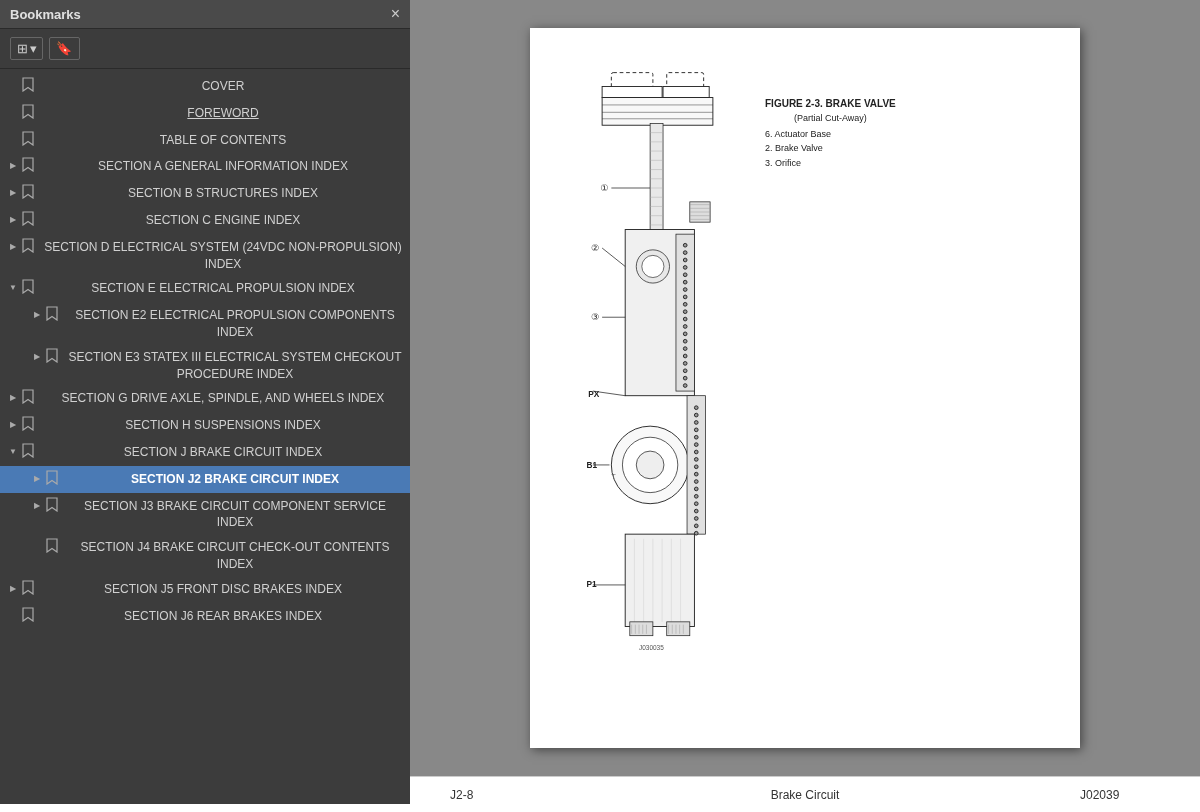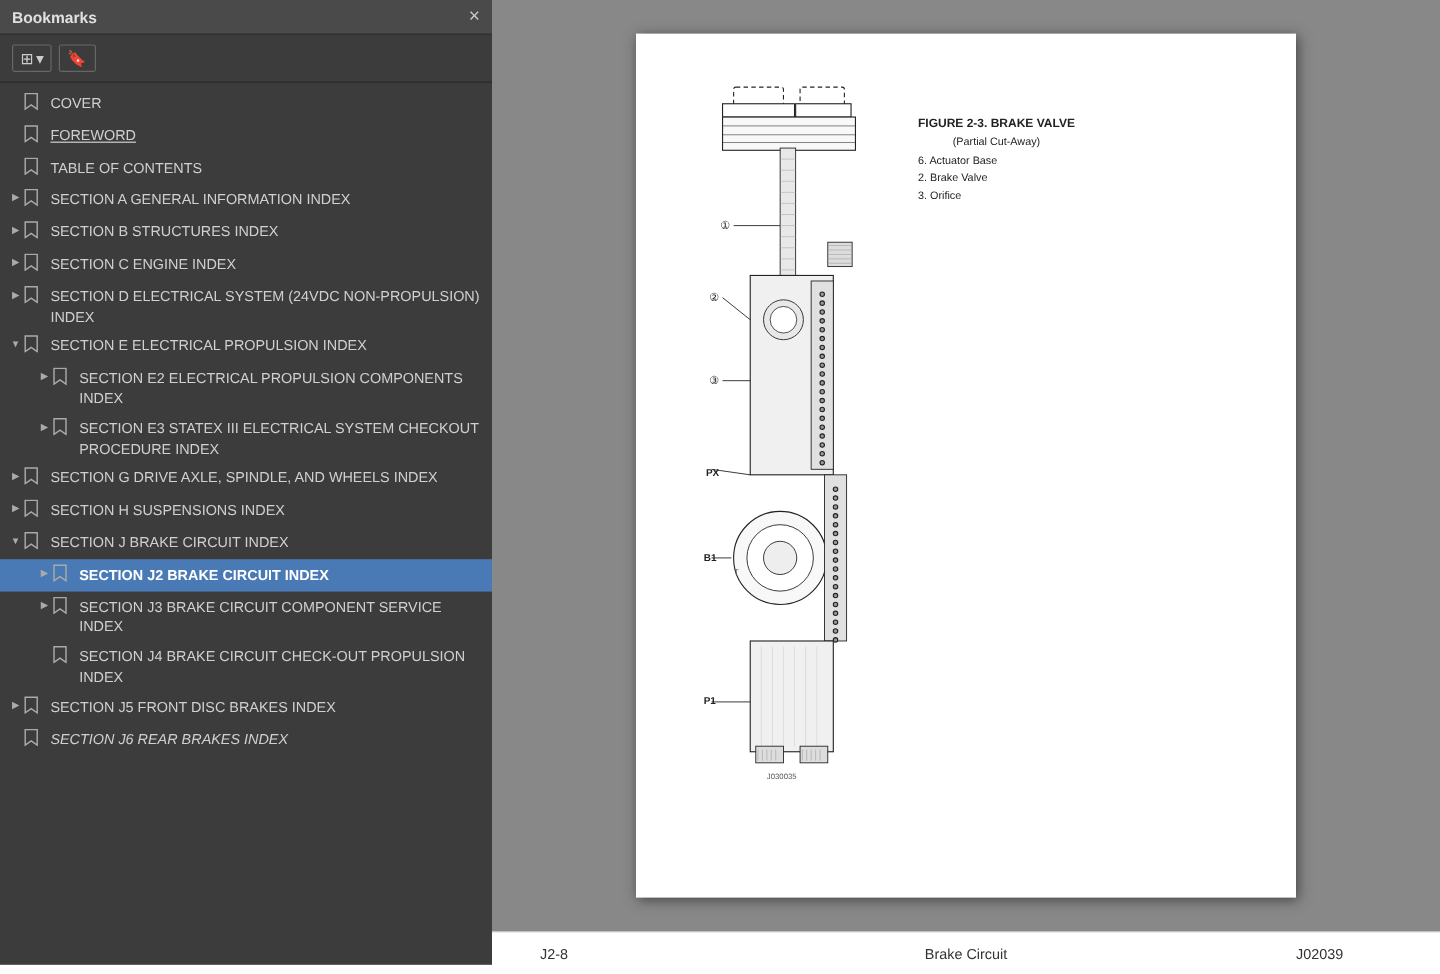--- a/index.html
+++ b/index.html
@@ -92,20 +92,21 @@
     .bm-item {
       display: flex;
       align-items: flex-start;
       padding: 3px 6px 3px 6px;
       cursor: pointer;
       color: #d0d0d0;
       font-size: 12px;
       line-height: 1.4;
       min-height: 26px;
       position: relative;
+      text-align: center;
     }
 
     .bm-item.selected {
       background: #4a7ab5;
       color: #fff;
     }
 
     .bm-item.selected .bm-icon {
       color: #fff;
     }
@@ -384,32 +385,32 @@
         <span class="bm-icon"><svg width="12" height="15" viewBox="0 0 12 15" fill="none" xmlns="http://www.w3.org/2000/svg">
             <path d="M1 1h10v13l-5-3.5L1 14V1z" stroke="#aaa" stroke-width="1.2" fill="none"></path>
           </svg></span>
         <span class="bm-text">SECTION J3 BRAKE CIRCUIT COMPONENT SERVICE INDEX</span>
       </div>
       <div class="bm-item" style="padding-left: 30px;">
         <span class="bm-expand hidden"></span>
         <span class="bm-icon"><svg width="12" height="15" viewBox="0 0 12 15" fill="none" xmlns="http://www.w3.org/2000/svg">
             <path d="M1 1h10v13l-5-3.5L1 14V1z" stroke="#aaa" stroke-width="1.2" fill="none"></path>
           </svg></span>
-        <span class="bm-text">SECTION J4 BRAKE CIRCUIT CHECK-OUT PROPULSION INDEX</span>
+        <span class="bm-text">SECTION J4 BRAKE CIRCUIT CHECK-OUT CONTENTS INDEX</span>
       </div>
       <div class="bm-item" style="padding-left: 6px;">
         <span class="bm-expand">
           <span class="chevron-right"></span>
         </span>
         <span class="bm-icon"><svg width="12" height="15" viewBox="0 0 12 15" fill="none" xmlns="http://www.w3.org/2000/svg">
             <path d="M1 1h10v13l-5-3.5L1 14V1z" stroke="#aaa" stroke-width="1.2" fill="none"></path>
           </svg></span>
         <span class="bm-text">SECTION J5 FRONT DISC BRAKES INDEX</span>
       </div>
-      <div class="bm-item" style="padding-left: 6px; font-style: italic;">
+      <div class="bm-item" style="padding-left: 6px;">
         <span class="bm-expand hidden"></span>
         <span class="bm-icon"><svg width="12" height="15" viewBox="0 0 12 15" fill="none" xmlns="http://www.w3.org/2000/svg">
             <path d="M1 1h10v13l-5-3.5L1 14V1z" stroke="#aaa" stroke-width="1.2" fill="none"></path>
           </svg></span>
         <span class="bm-text">SECTION J6 REAR BRAKES INDEX</span>
       </div>
     </div>
 
 </div>
 

